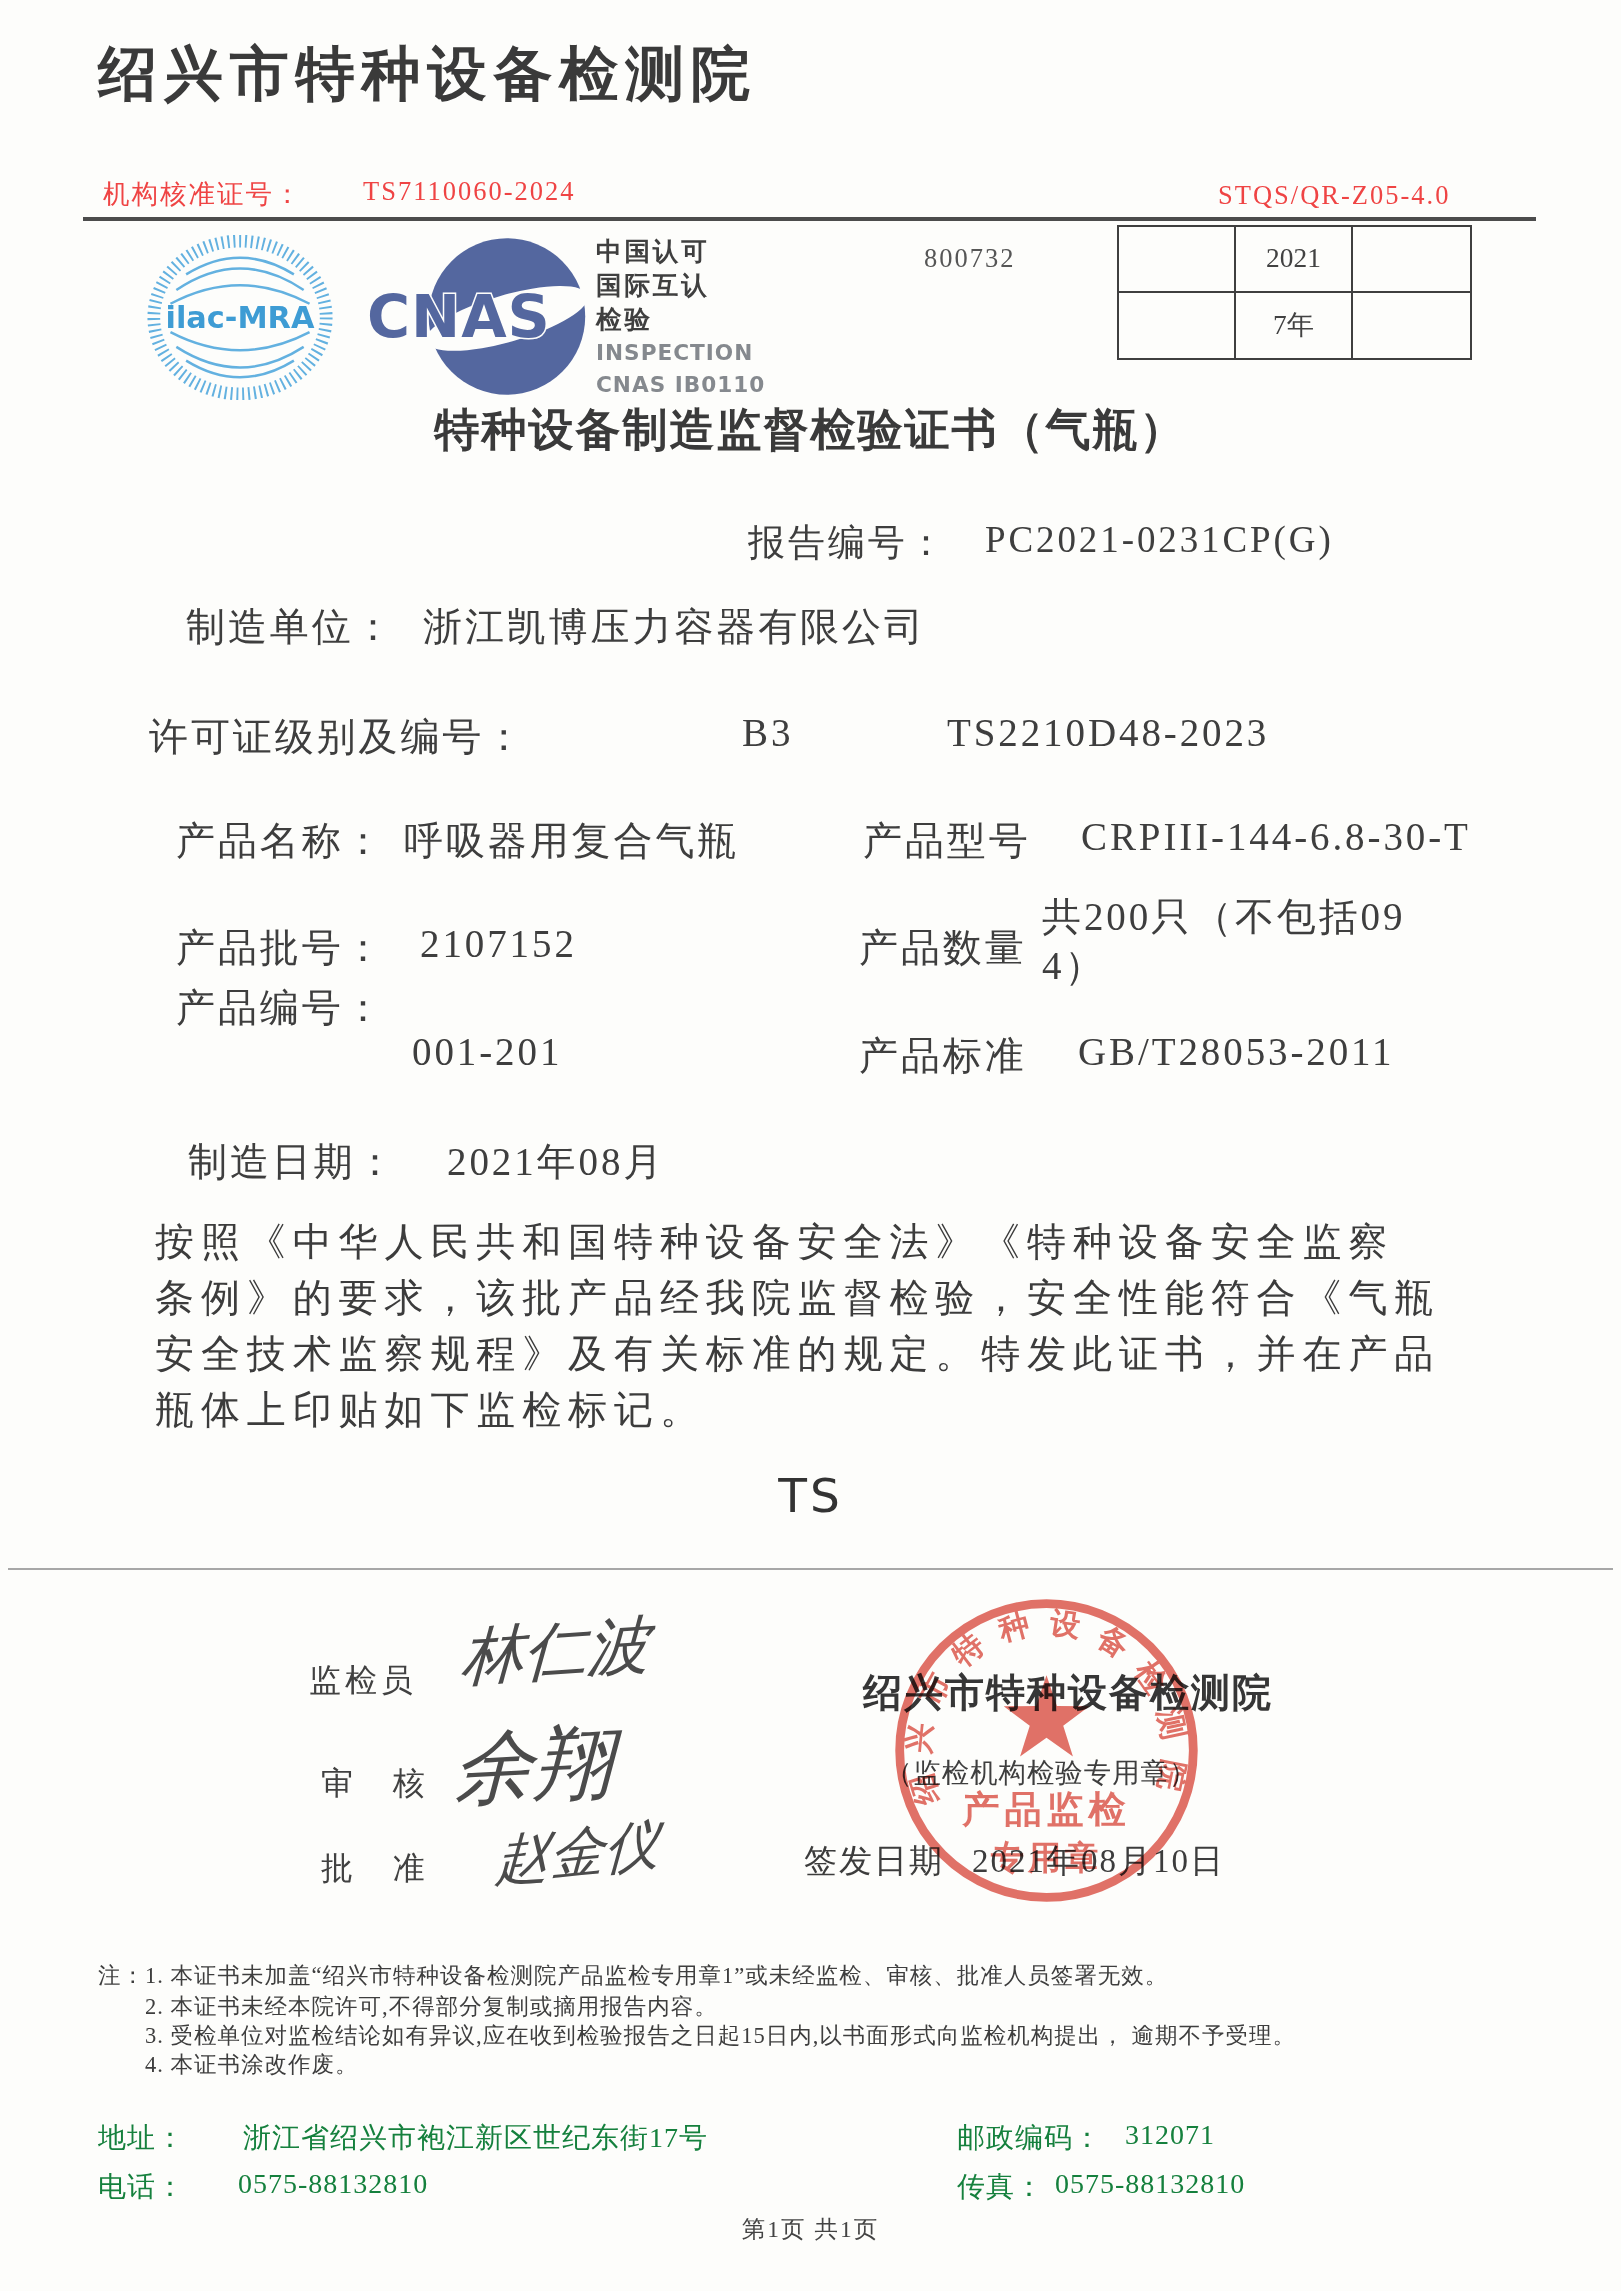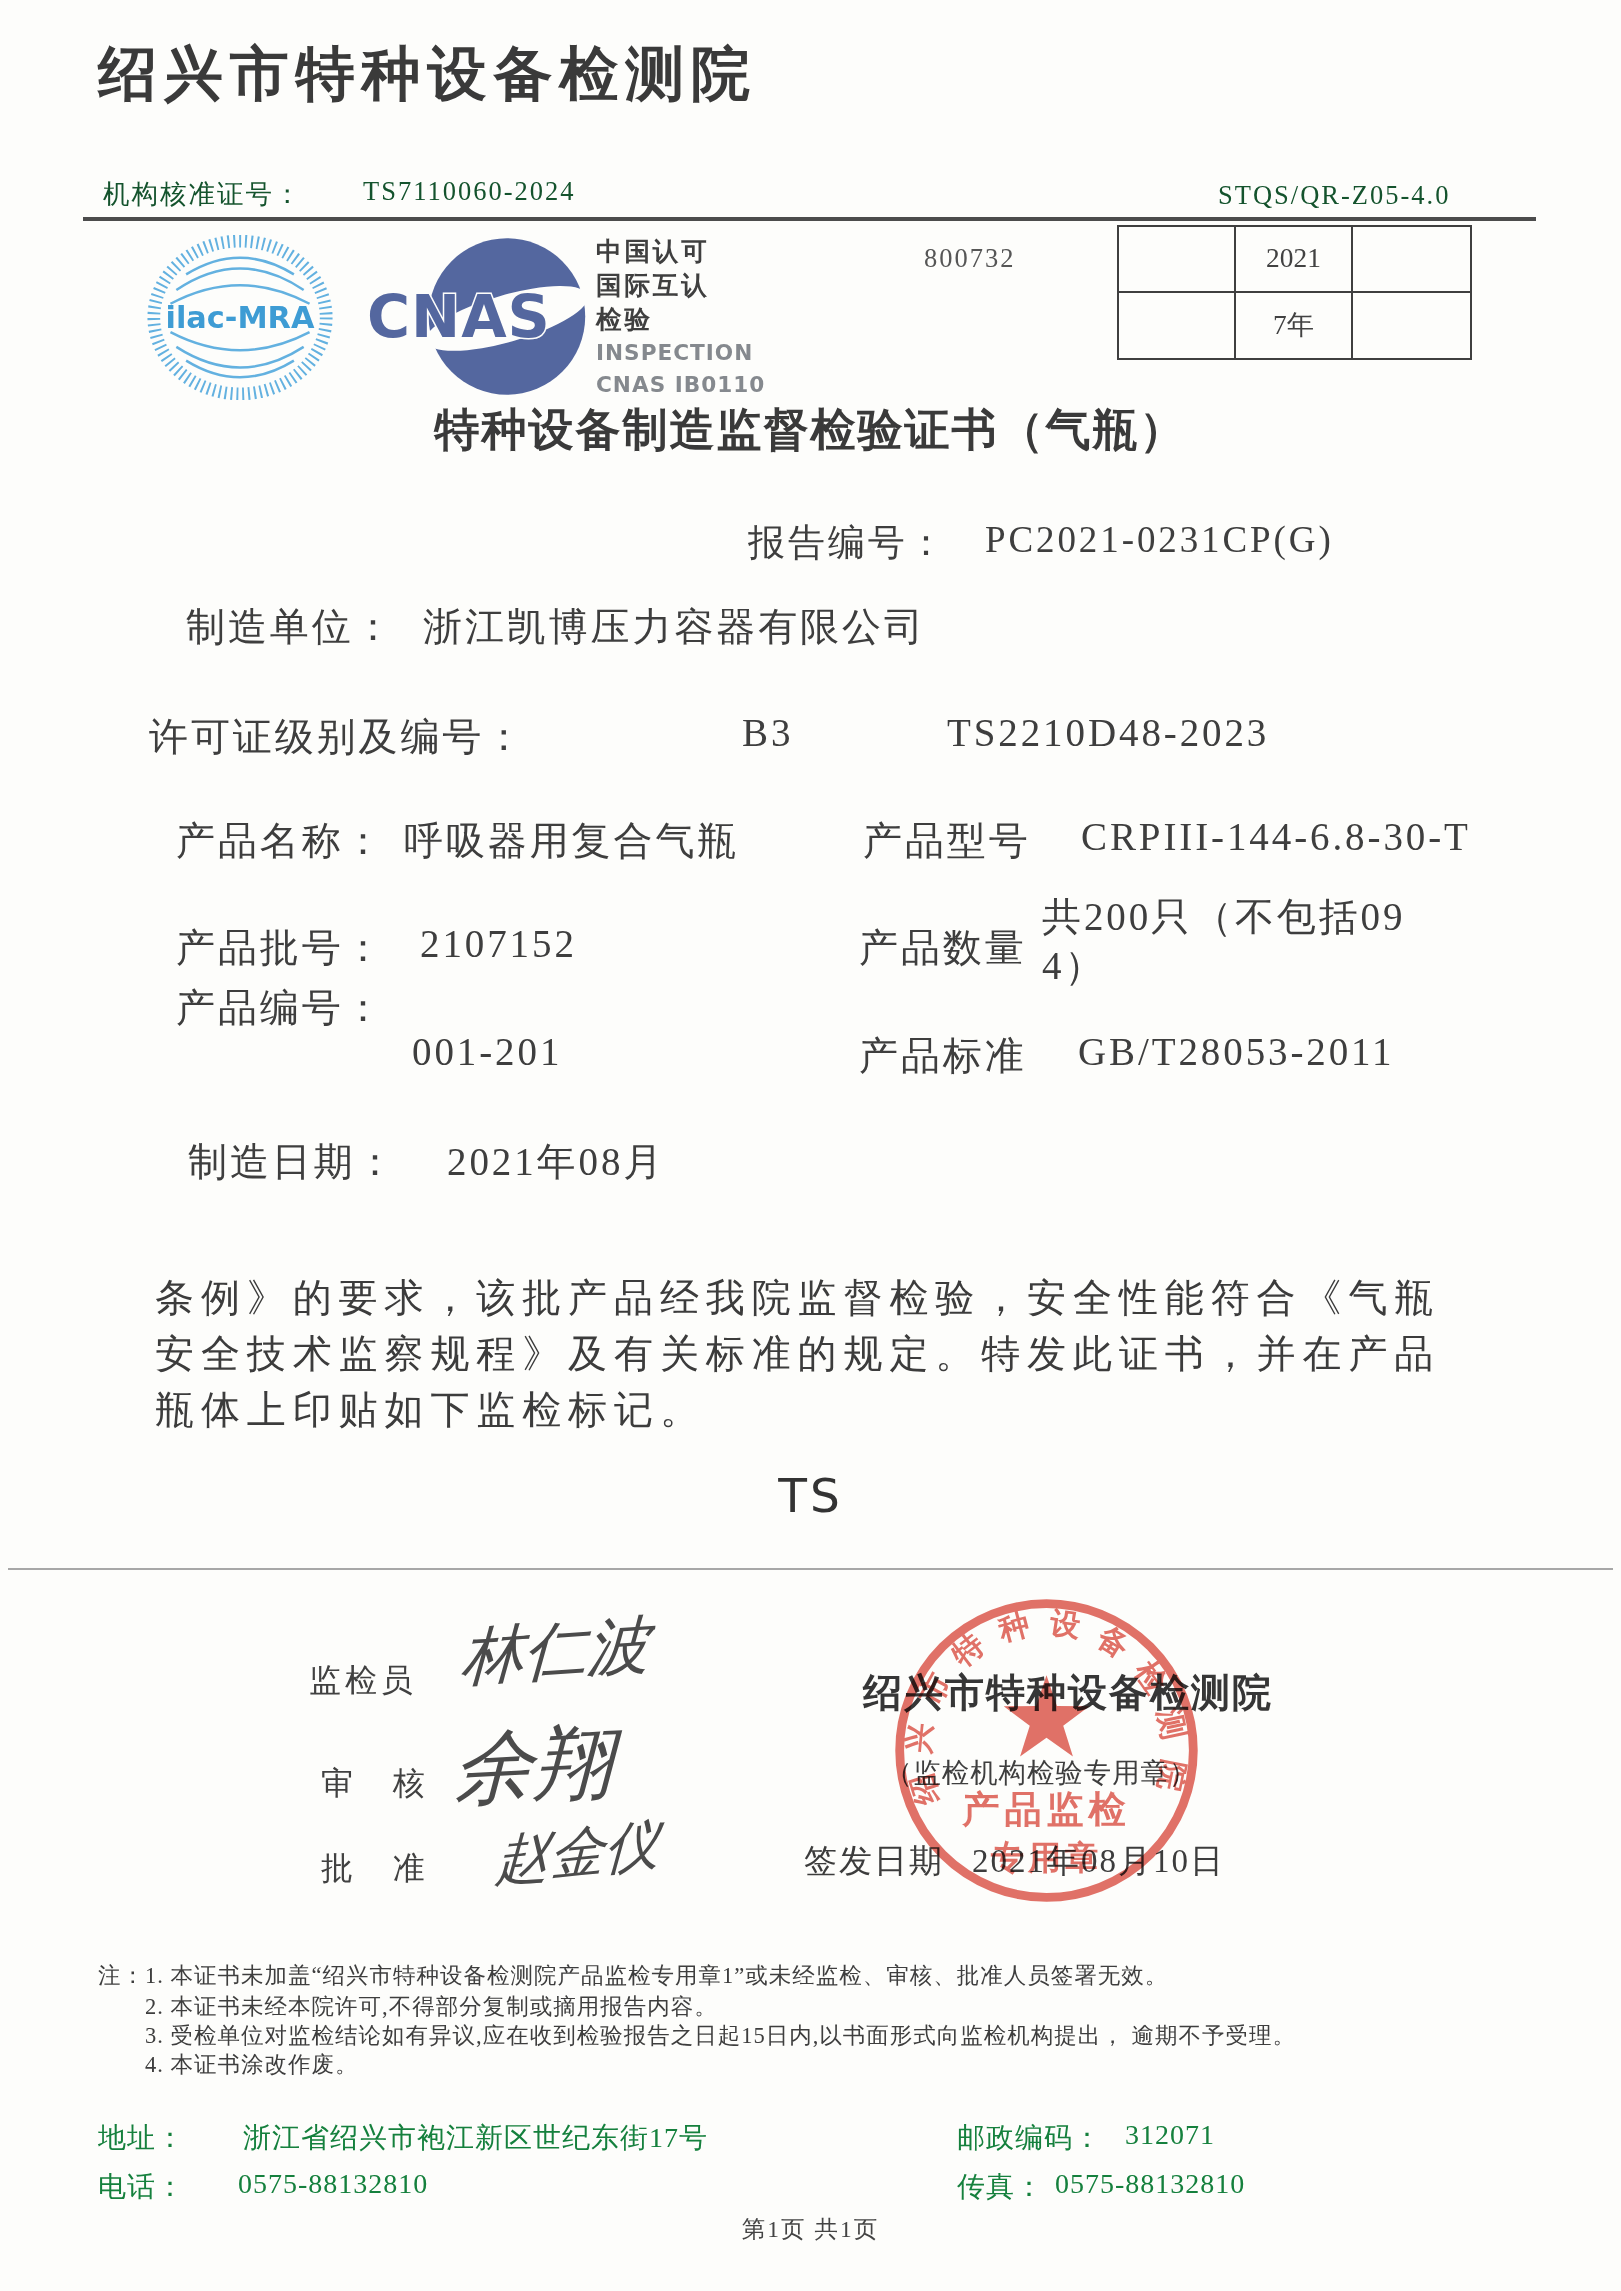--- a/index.html
+++ b/index.html
@@ -3,21 +3,21 @@
 <meta charset="utf-8">
 <style>
   html,body{margin:0;padding:0;background:#e8e8e8;}
   .page{
     position:relative;width:1621px;height:2292px;margin:0 auto;
     background:#fdfdfb;overflow:hidden;
     font-family:"Liberation Serif","DejaVu Serif",serif;color:#3b3b3b;
   }
   .abs{position:absolute;white-space:nowrap;}
   .institute-title{font-size:59px;font-weight:bold;letter-spacing:6.9px;color:#3a3a3a;}
-  .meta{font-size:26.5px;letter-spacing:2px;color:#14532d;}
+  .meta{font-size:26.5px;letter-spacing:2px;color:#ef4444;}
   .rule-thick{position:absolute;background:#4c4c4c;}
   .rule-thin{position:absolute;background:#a7a7a7;}
   .accr-cn{font-size:25.5px;font-weight:bold;line-height:34px;letter-spacing:2.9px;color:#3f3f3f;}
   .accr-en{font-family:"DejaVu Sans","Liberation Sans",sans-serif;font-size:21.6px;font-weight:bold;color:#85898e;line-height:32px;letter-spacing:1px;}
   .serial{font-size:26.5px;color:#565656;letter-spacing:2px;}
   .year-table{position:absolute;left:1117px;top:225px;width:351px;height:131px;display:grid;
     grid-template-columns:1fr 1fr 1fr;grid-template-rows:1fr 1fr;border:2.9px solid #3f3f3f;background:transparent;}
   .year-table > div{border-right:2.9px solid #3f3f3f;border-bottom:2.9px solid #3f3f3f;
     display:flex;align-items:center;justify-content:center;font-size:27.4px;color:#424242;}
   .year-table > div:nth-child(3n){border-right:none;}
@@ -115,20 +115,21 @@
   <div class="abs line40 wrapbox" style="left:1042px;top:892px;width:412px;">共200只（不包括094）</div>
 
   <span class="abs line40" style="left:176px;top:981px;font-family:Liberation Serif, serif;">产品编号：</span>
   <span class="abs line40" style="left:412px;top:1029px;">001-201</span>
   <span class="abs line40" style="left:859px;top:1029px;">产品标准</span>
   <span class="abs line40" style="left:1078px;top:1029px;">GB/T28053-2011</span>
 
   <span class="abs line40" style="left:188px;top:1135px;">制造日期：</span>
   <span class="abs line40" style="left:447px;top:1135px;">2021年08月</span>
 
+  <div class="abs para-line" style="left:155px;top:1215px;">按照《中华人民共和国特种设备安全法》《特种设备安全监察</div>
   <div class="abs para-line" style="left:155px;top:1271px;">条例》的要求，该批产品经我院监督检验，安全性能符合《气瓶</div>
   <div class="abs para-line" style="left:155px;top:1327px;">安全技术监察规程》及有关标准的规定。特发此证书，并在产品</div>
   <div class="abs para-line" style="left:155px;top:1383px;">瓶体上印贴如下监检标记。</div>
 
   <div class="abs ts-mark" style="top:1468px;">TS</div>
 
   <div class="rule-thin" style="left:7.8px;top:1568px;width:1605px;height:2px;"></div>
 
   <span class="abs sig-label" style="left:309px;top:1659px;font-family:Liberation Serif, serif;">监检员</span>
   <span class="abs sig-label" style="left:321px;top:1762px;">审　核</span>

